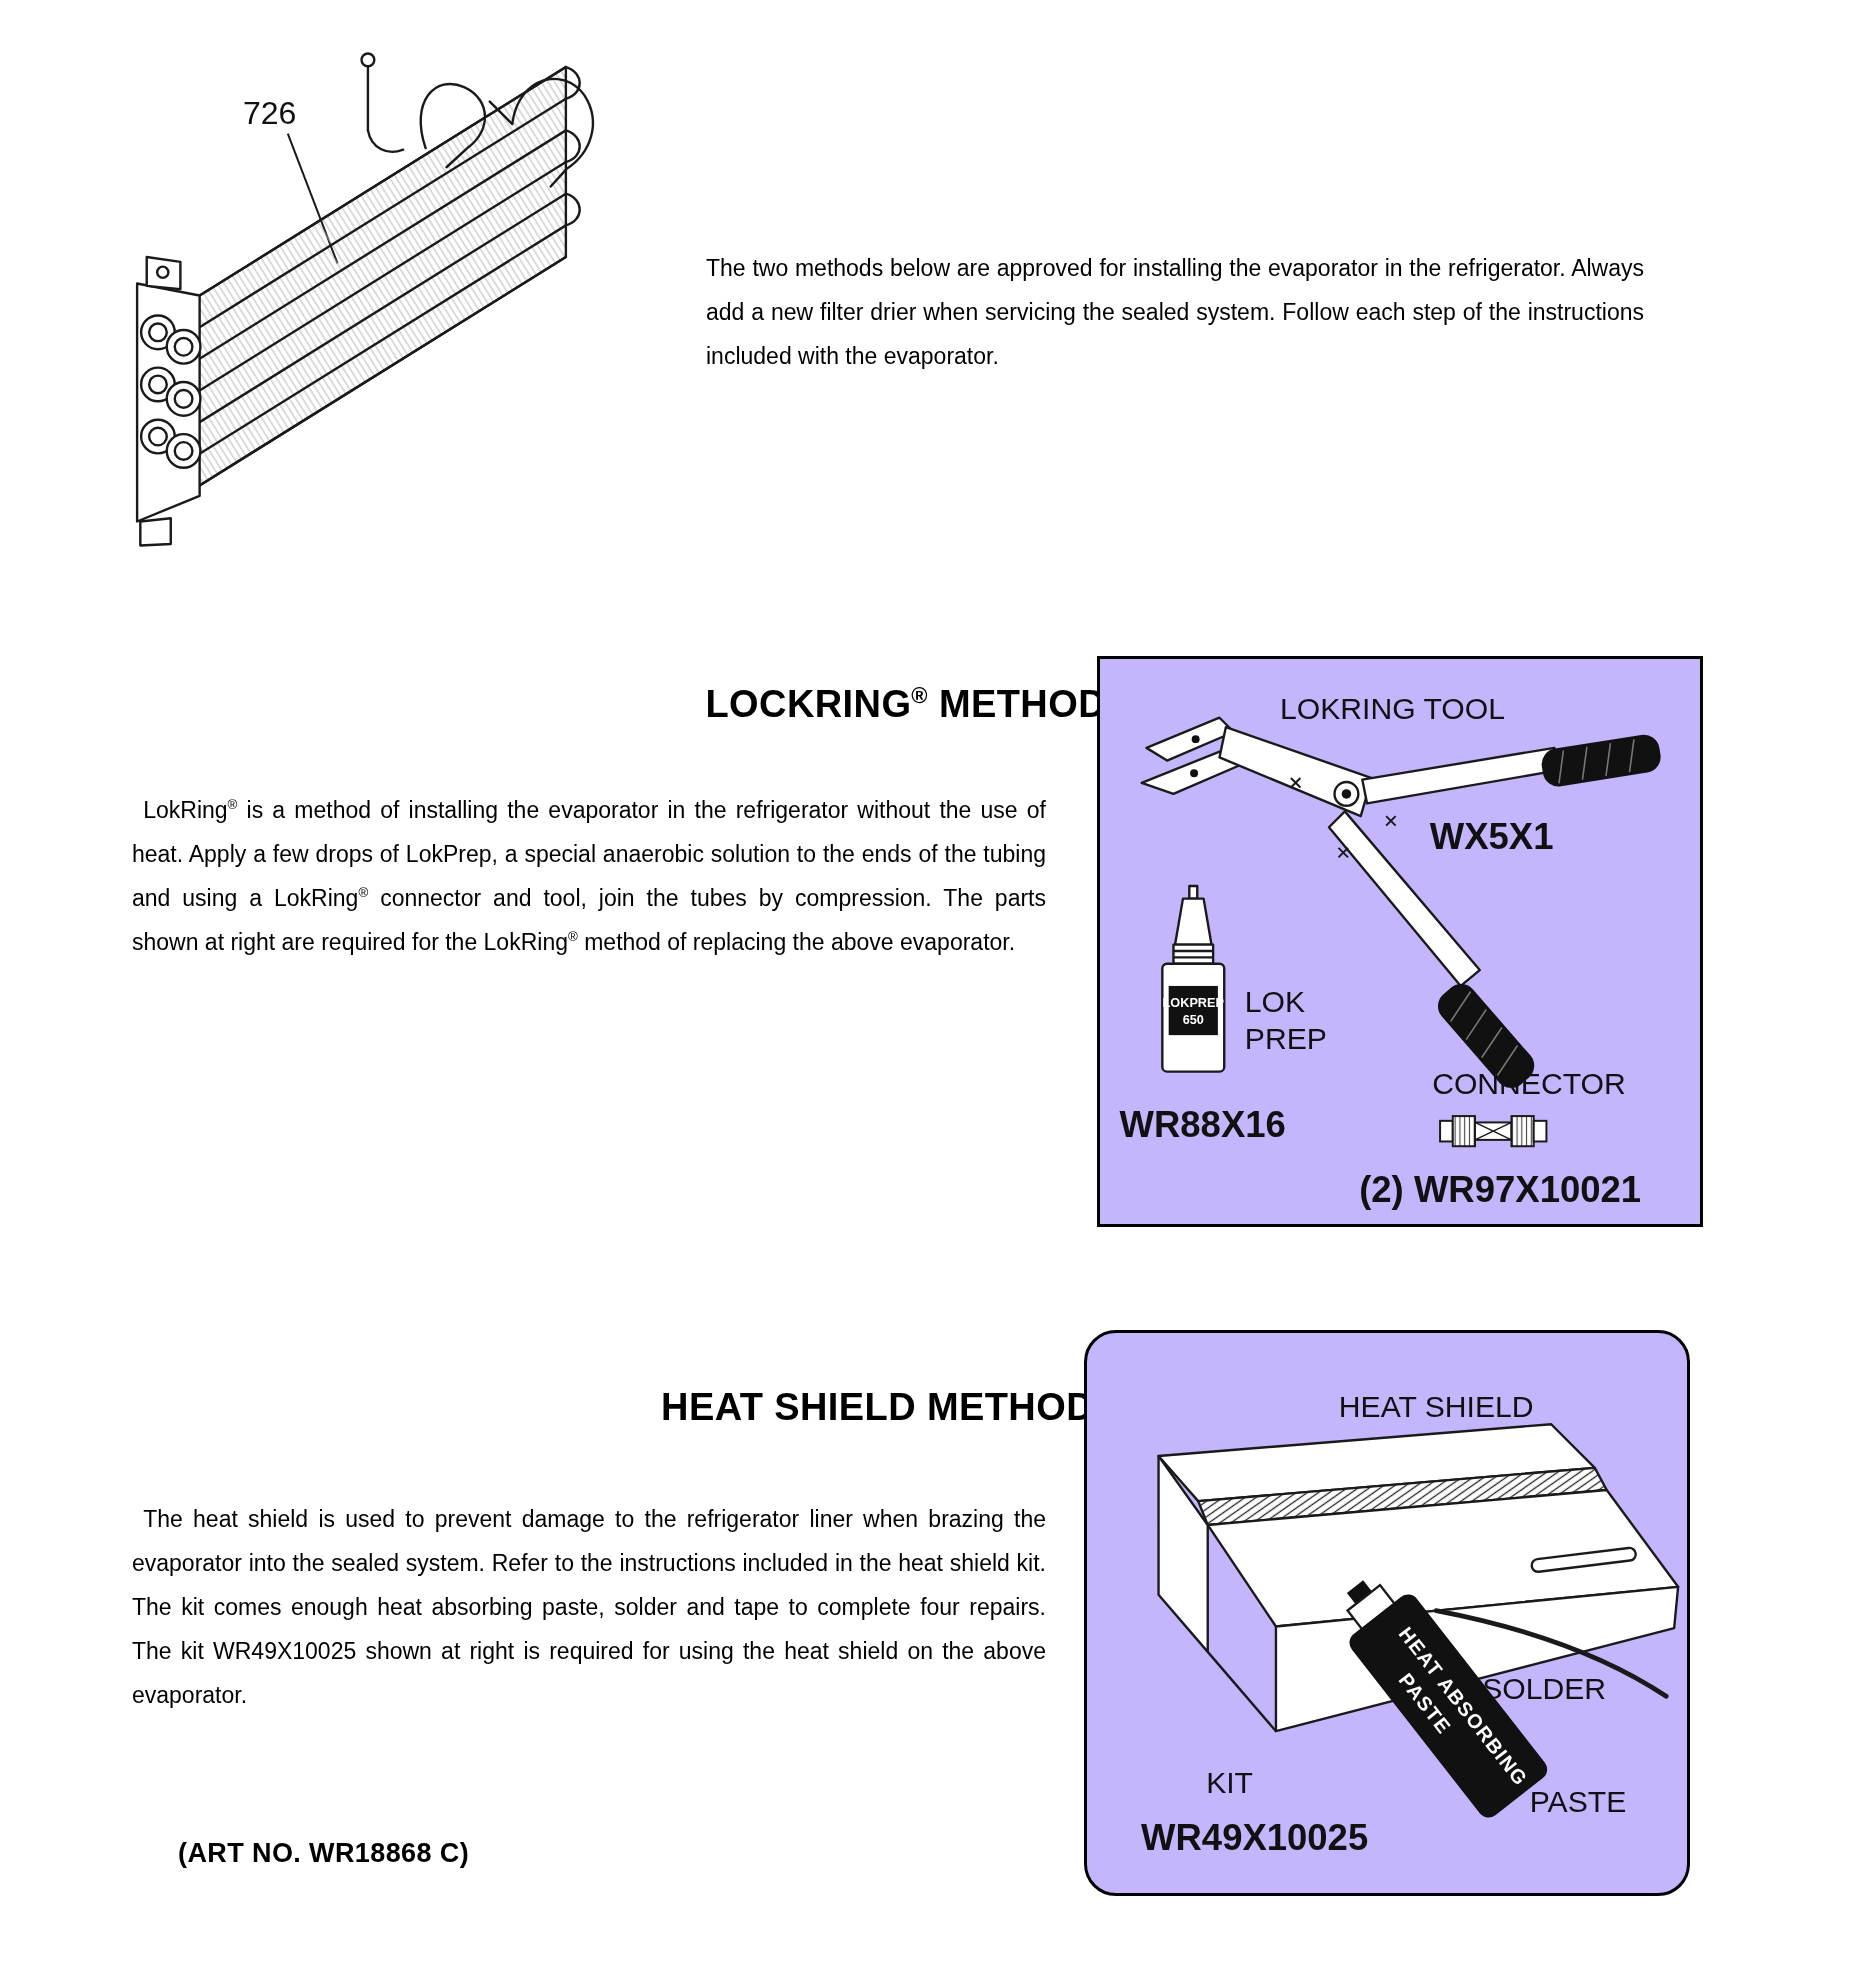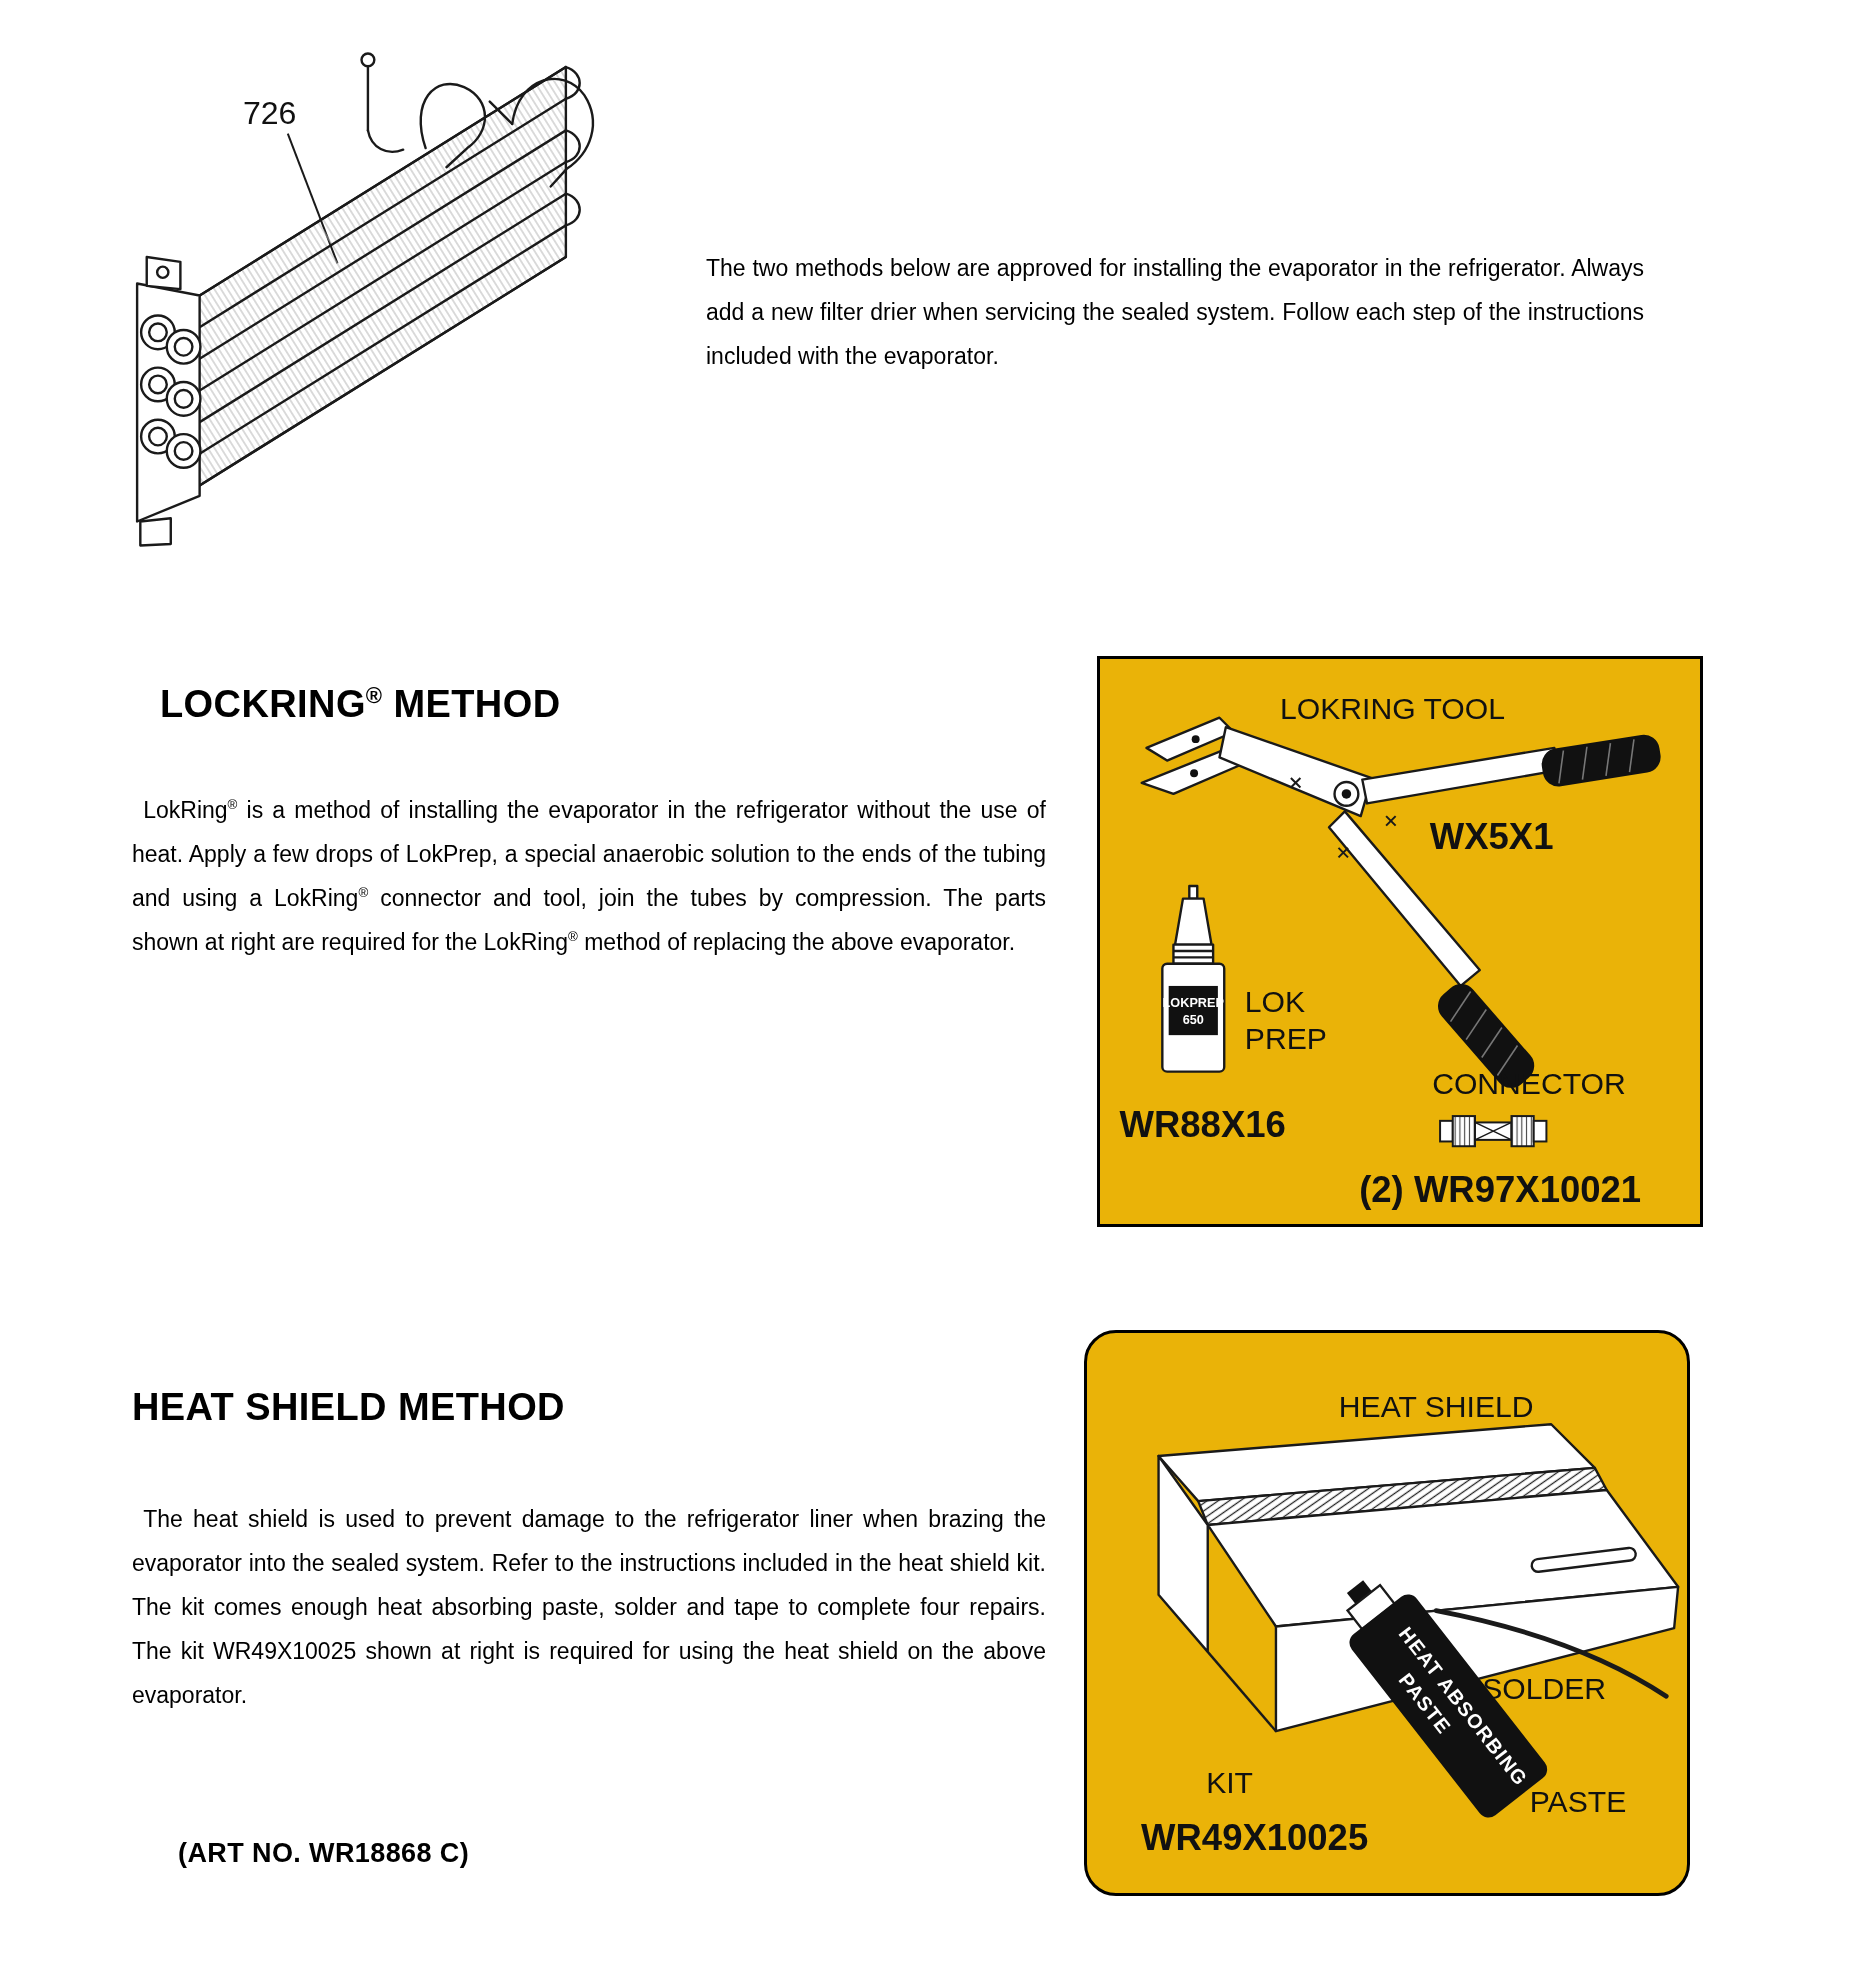--- a/index.html
+++ b/index.html
@@ -4,23 +4,23 @@
 <style>
   html,body{margin:0;padding:0;background:#fff;}
   body{
     width:1861px;height:1985px;position:relative;overflow:hidden;
     font-family:"Liberation Sans","DejaVu Sans",sans-serif;color:#000;
   }
   .abs{position:absolute;}
   p{margin:0;}
   .bodytext{font-size:23px;line-height:44px;text-align:justify;margin-top:44px;}
   .indent{text-indent:11.2px;}
-  h2.h{margin:0;font-size:38px;font-weight:700;text-align:left;letter-spacing:0.4px;}
+  h2.h{margin:0;font-size:38px;font-weight:700;text-align:right;letter-spacing:0.4px;}
   sup{font-size:0.58em;line-height:0;vertical-align:super;}
-  .partbox{border:3.2px solid #000;box-sizing:border-box;background:#eab308;}
+  .partbox{border:3.2px solid #000;box-sizing:border-box;background:#c4b5fd;}
   .partbox svg, .fig svg{display:block;width:100%;height:100%;}
   svg text{font-family:"Liberation Sans","DejaVu Sans",sans-serif;fill:#111;}
   text.lbl{font-size:38px;}
   text.part{font-size:46px;font-weight:700;}
   text.callout{font-size:40px;}
   text.cantext{font-size:25px;font-weight:700;letter-spacing:1.5px;fill:#fff;}
   text.bottletext{font-size:16px;font-weight:700;fill:#fff;text-anchor:middle;}
   .artno{font-size:27px;font-weight:700;letter-spacing:0.4px;}
 </style>
 </head>

